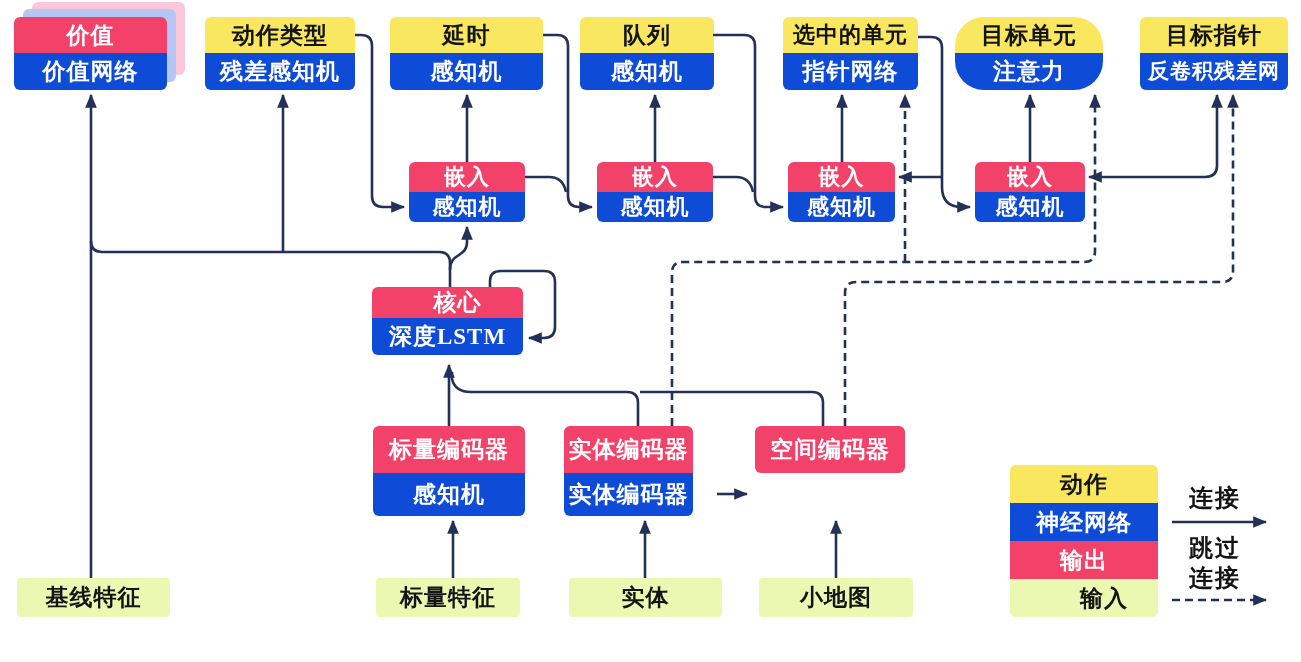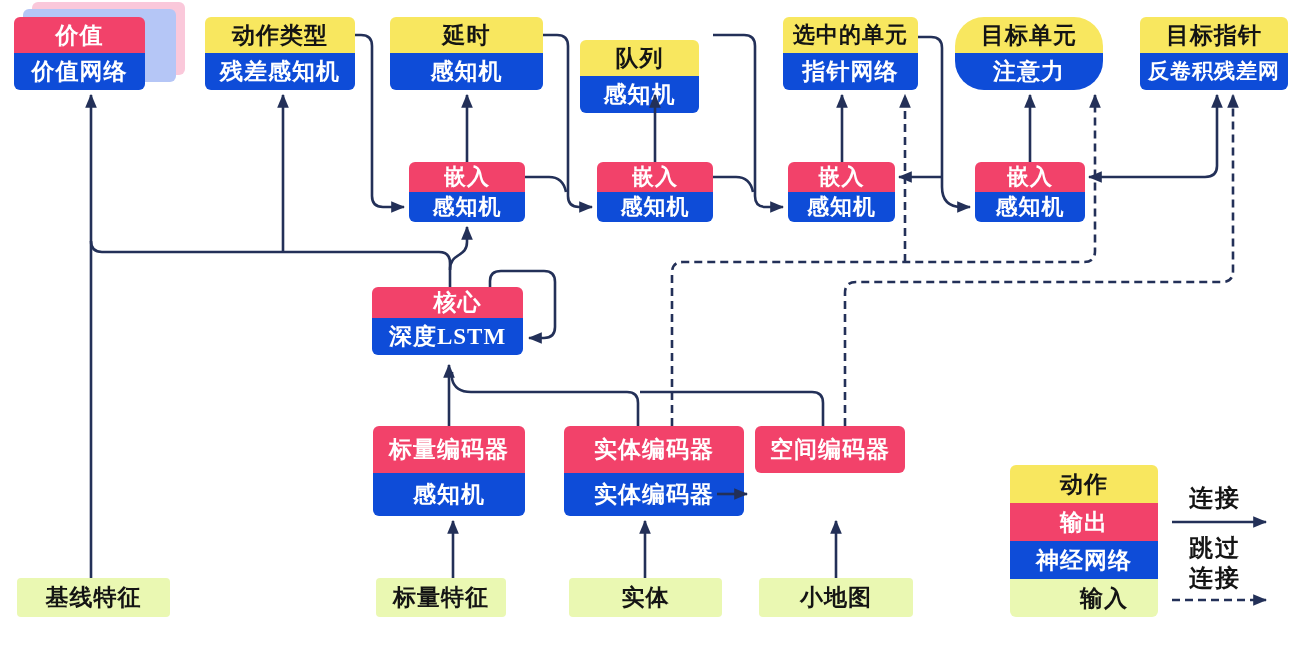--- a/index.html
+++ b/index.html
@@ -31,21 +31,21 @@
   #ah path{fill:var(--line);stroke:none;}
 </style>
 </head>
 <body>
 
 <div class="canvas">
 
   <div class="ghost pink" style="left:32px;top:2px;"></div>
   <div class="ghost blueg" style="left:23px;top:9px;"></div>
 
-  <div class="node" style="left:14px;top:17px;width:131px;">
+  <div class="node" style="left:14px;top:17px;width:153px;">
     <div class="band red" style="height:36px;">
         <span>价值</span>
       </div>
     <div class="band blue" style="height:37px;">
         <span>价值网络</span>
       </div>
   </div>
   <div class="node" style="left:205px;top:17px;width:150px;">
     <div class="band yellow" style="height:36px;">
         <span>动作类型</span>
@@ -55,21 +55,21 @@
       </div>
   </div>
   <div class="node" style="left:390px;top:17px;width:153px;">
     <div class="band yellow" style="height:36px;">
         <span>延时</span>
       </div>
     <div class="band blue" style="height:37px;">
         <span>感知机</span>
       </div>
   </div>
-  <div class="node" style="left:580px;top:17px;width:119px;margin-top:23px;">
+  <div class="node" style="left:580px;top:17px;width:134px;">
     <div class="band yellow" style="height:36px;">
         <span>队列</span>
       </div>
     <div class="band blue" style="height:37px;">
         <span>感知机</span>
       </div>
   </div>
   <div class="node" style="left:783px;top:17px;width:135px;">
     <div class="band yellow" style="height:36px;font-size:22px;">
         <span>选中的单元</span>
@@ -138,56 +138,56 @@
   </div>
 
   <div class="node" style="left:373px;top:426px;width:152px;">
     <div class="band red" style="height:47px;">
         <span>标量编码器</span>
       </div>
     <div class="band blue" style="height:43px;">
         <span>感知机</span>
       </div>
   </div>
-  <div class="node" style="left:564px;top:426px;width:180px;">
+  <div class="node" style="left:564px;top:426px;width:129px;">
     <div class="band red" style="height:47px;">
         <span>实体编码器</span>
       </div>
     <div class="band blue" style="height:43px;">
         <span>实体编码器</span>
       </div>
   </div>
   <div class="node" style="left:755px;top:426px;width:150px;">
     <div class="band red" style="height:47px;">
         <span>空间编码器</span>
       </div>
   </div>
 
   <div class="input-box" style="left:17px;top:578px;width:153px;">
       <span>基线特征</span>
     </div>
-  <div class="input-box" style="left:376px;top:578px;width:130px;">
+  <div class="input-box" style="left:376px;top:578px;width:144px;">
       <span>标量特征</span>
     </div>
   <div class="input-box" style="left:569px;top:578px;width:153px;">
       <span>实体</span>
     </div>
   <div class="input-box" style="left:759px;top:578px;width:154px;">
       <span>小地图</span>
     </div>
 
   <div class="node" style="left:1010px;top:465px;width:148px;">
     <div class="band yellow" style="height:38px;">
         <span>动作</span>
       </div>
+    <div class="band blue" style="height:38px;">
+        <span>神经网络</span>
+      </div>
     <div class="band red" style="height:38px;">
         <span>输出</span>
-      </div>
-    <div class="band blue" style="height:38px;">
-        <span>神经网络</span>
       </div>
     <div class="band green" style="height:38px;">
         <span>输入</span>
       </div>
   </div>
   <div class="arrow-label" style="left:1189px;top:486px;">连接</div>
   <div class="arrow-label" style="left:1189px;top:536px;">跳过</div>
   <div class="arrow-label" style="left:1189px;top:566px;">连接</div>
 
   <svg class="wires" width="1301" height="662" viewBox="0 0 1301 662">

